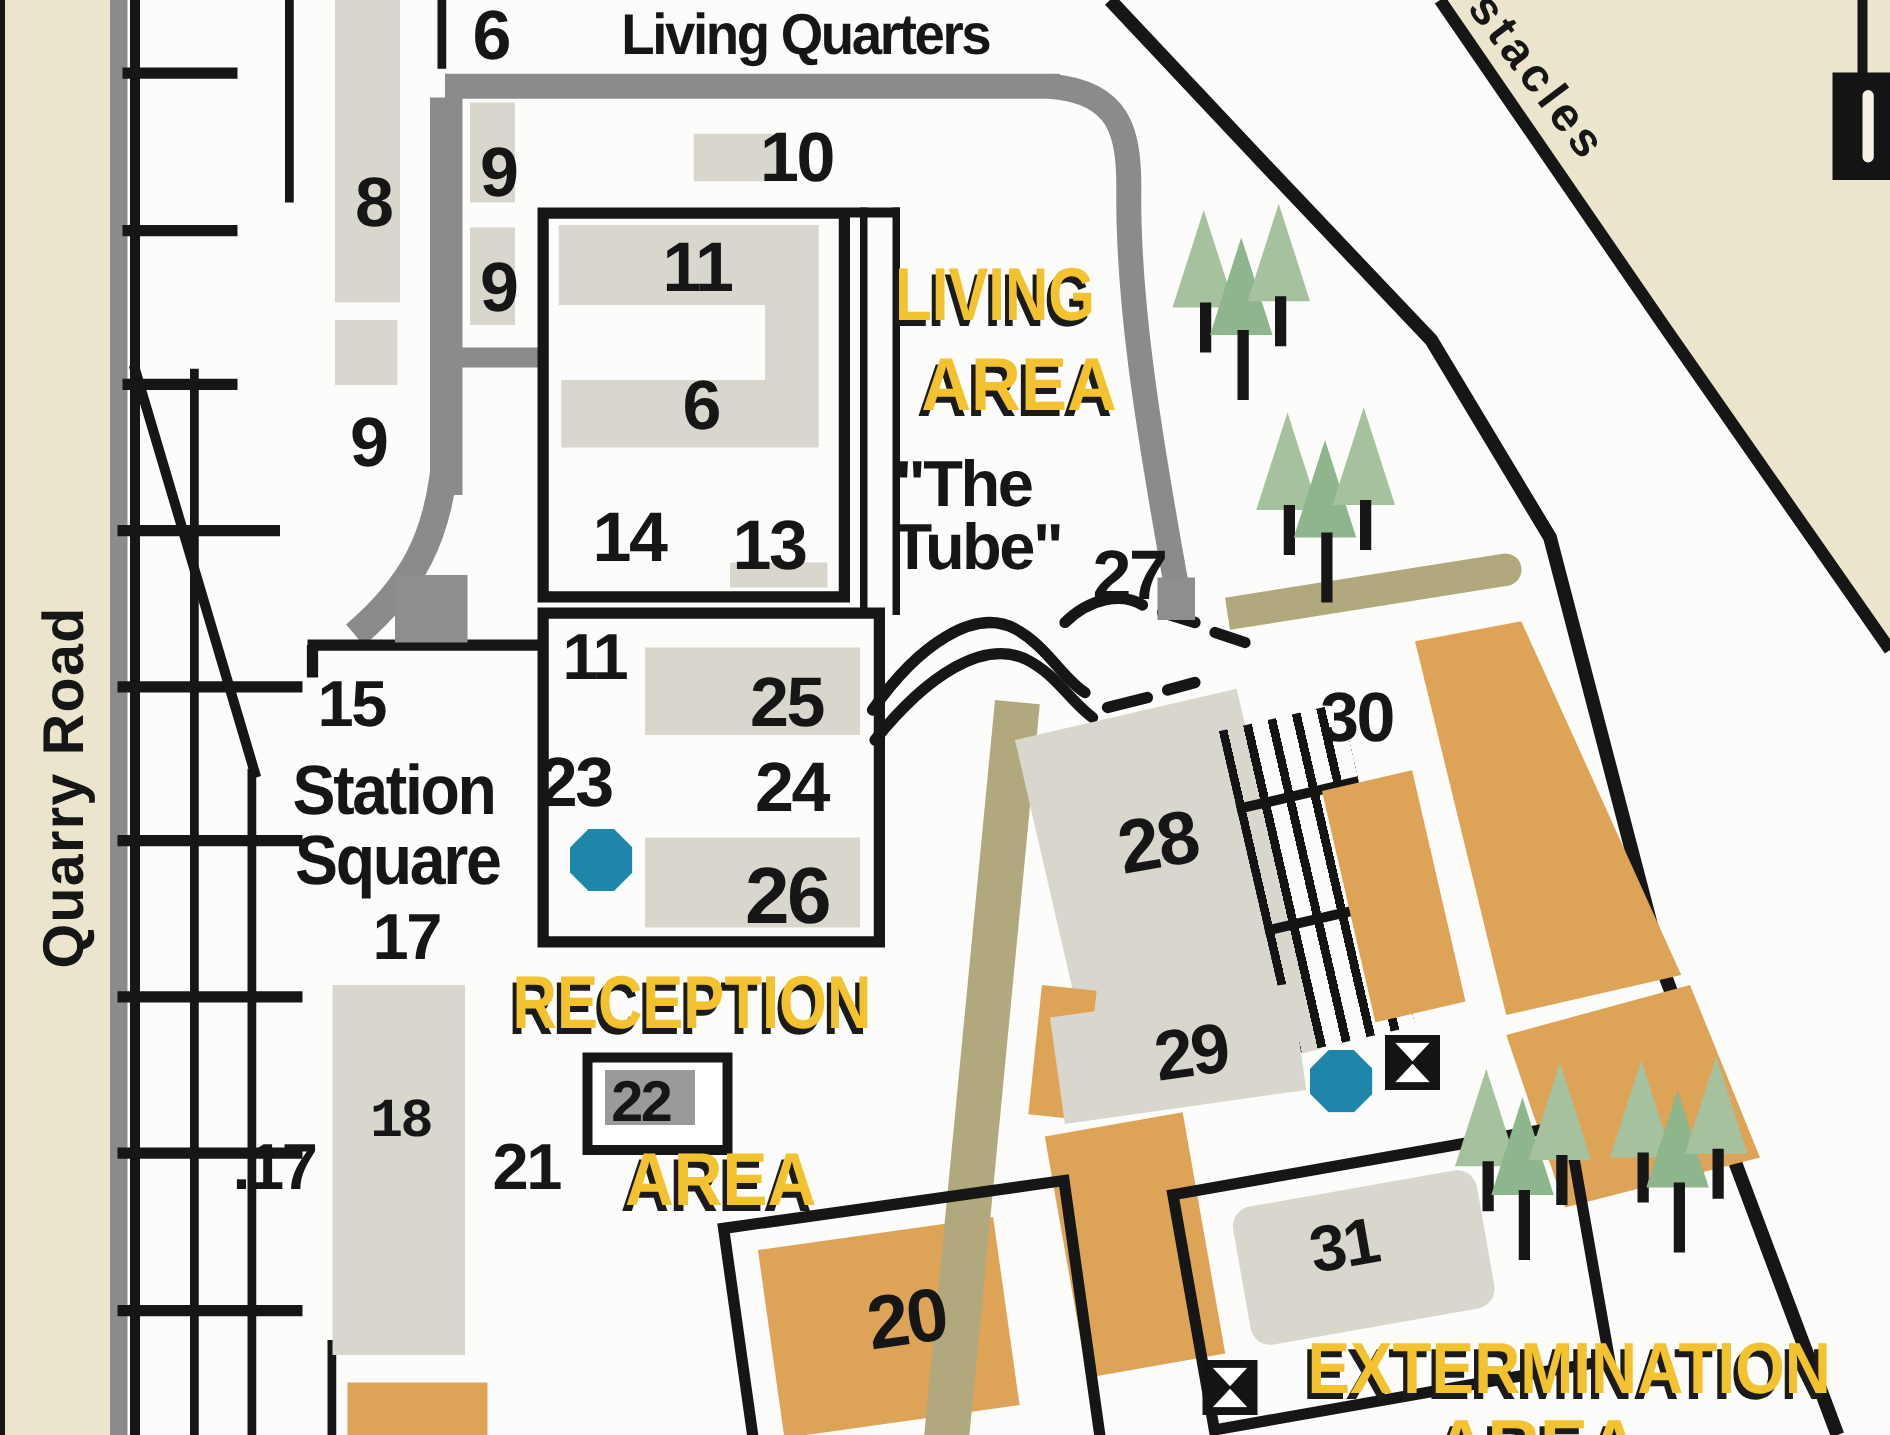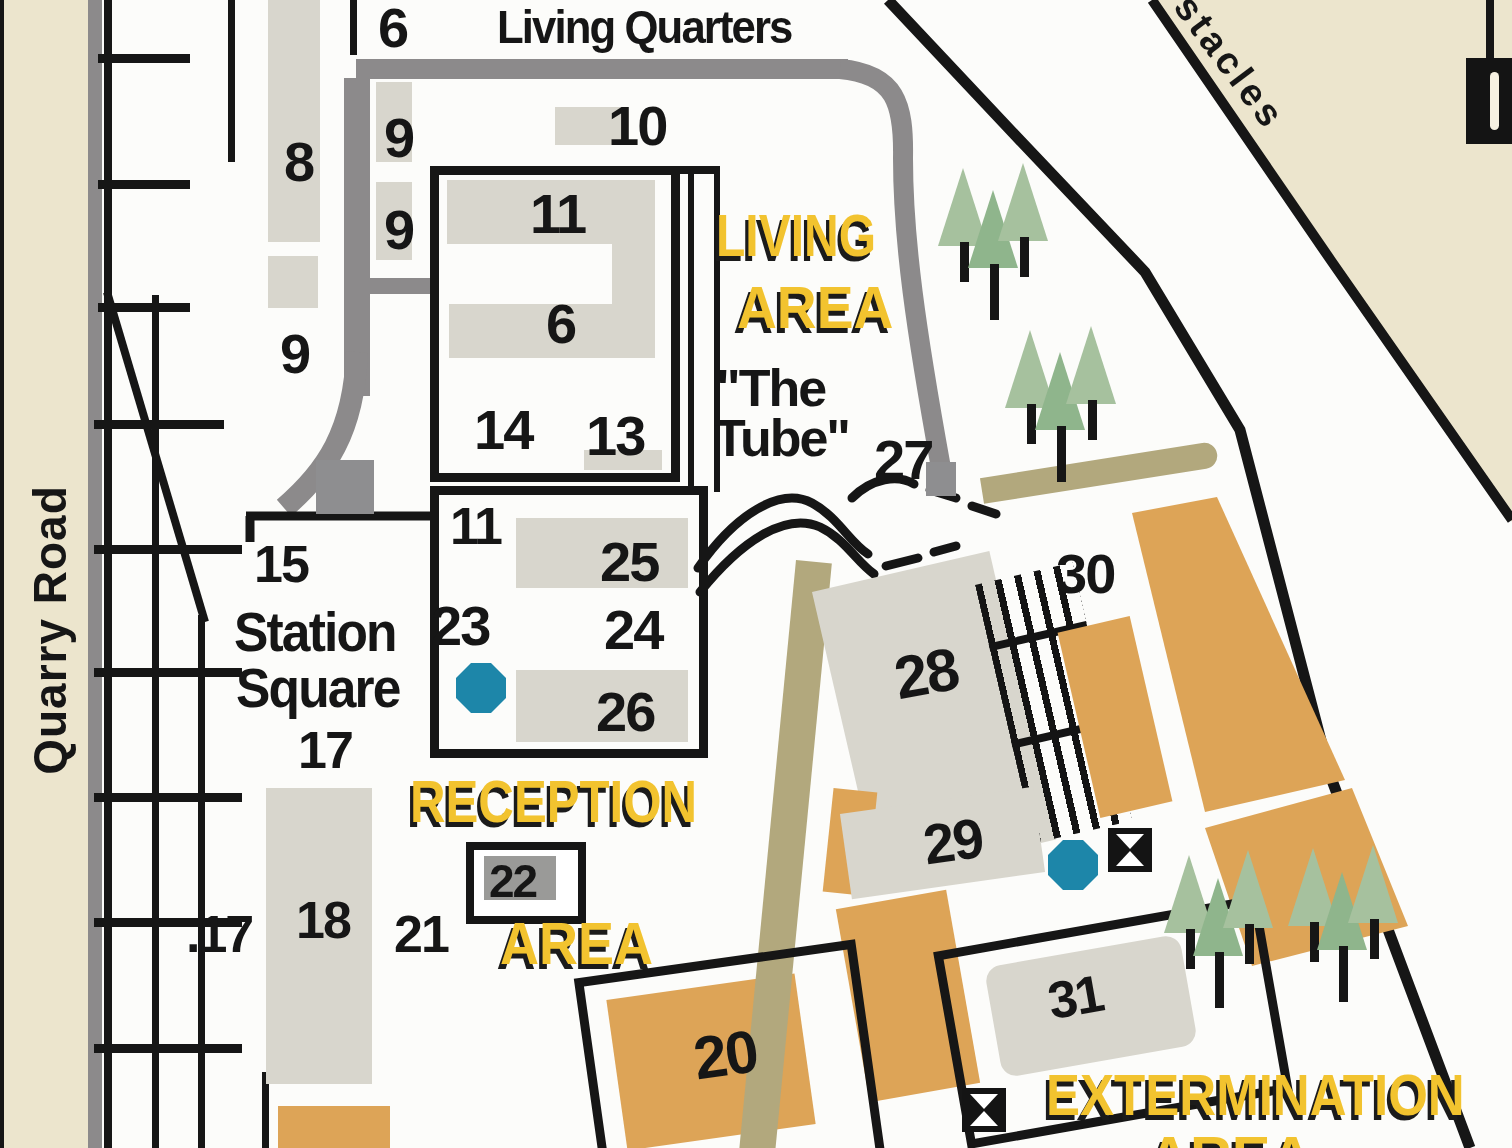--- a/index.html
+++ b/index.html
@@ -219,25 +219,25 @@
   <div class="lbl" style="left:714px;top:412px;font-size:52px;">Tube"</div>
   <div class="lbl" style="left:874px;top:432px;font-size:56px;">27</div>
   <div class="lbl" style="left:254px;top:538px;font-size:52px;">15</div>
   <div class="lbl" style="left:234px;top:604px;font-size:56px;transform:scaleX(.92);">Station</div>
   <div class="lbl" style="left:236px;top:660px;font-size:56px;transform:scaleX(.92);">Square</div>
   <div class="lbl" style="left:298px;top:724px;font-size:52px;">17</div>
   <div class="lbl" style="left:450px;top:500px;font-size:52px;">11</div>
   <div class="lbl" style="left:600px;top:534px;font-size:56px;">25</div>
   <div class="lbl" style="left:431px;top:598px;font-size:56px;">23</div>
   <div class="lbl" style="left:604px;top:602px;font-size:56px;text-align:center;">24</div>
-  <div class="lbl" style="left:596px;top:684px;font-size:56px;">26</div>
+  <div class="lbl" style="left:596px;top:684px;font-size:64px;">26</div>
   <div class="lbl ylw" style="left:410px;top:772px;font-size:60px;transform:scaleX(.82);">RECEPTION</div>
   <div class="lbl" style="left:489px;top:858px;font-size:46px;z-index:7;">22</div>
   <div class="lbl" style="left:186px;top:908px;font-size:52px;">.17</div>
-  <div class="lbl" style="left:296px;top:894px;font-size:52px;">18</div>
+  <div class="lbl" style="left:296px;top:876px;font-size:44px;font-family:Liberation Mono, monospace;">18</div>
   <div class="lbl" style="left:394px;top:908px;font-size:52px;">21</div>
   <div class="lbl ylw" style="left:500px;top:914px;font-size:60px;transform:scaleX(.9);">AREA</div>
   <div class="lbl" style="left:690px;top:1030px;font-size:60px;transform:rotate(-8deg);">20</div>
   <div class="lbl" style="left:890px;top:650px;font-size:60px;transform:rotate(-10deg);">28</div>
   <div class="lbl" style="left:920px;top:818px;font-size:56px;transform:rotate(-8deg);">29</div>
   <div class="lbl" style="left:1056px;top:546px;font-size:56px;">30</div>
   <div class="lbl" style="left:1044px;top:976px;font-size:52px;transform:rotate(-10deg);">31</div>
   <div class="lbl ylw" style="left:1046px;top:1066px;font-size:58px;transform:scaleX(.88);">EXTERMINATION</div>
   <div class="lbl ylw" style="left:1148px;top:1128px;font-size:58px;">AREA</div>
   <div class="lbl" style="left:1198px;top:-12px;font-size:38px;letter-spacing:4px;transform:rotate(53deg);">stacles</div>

